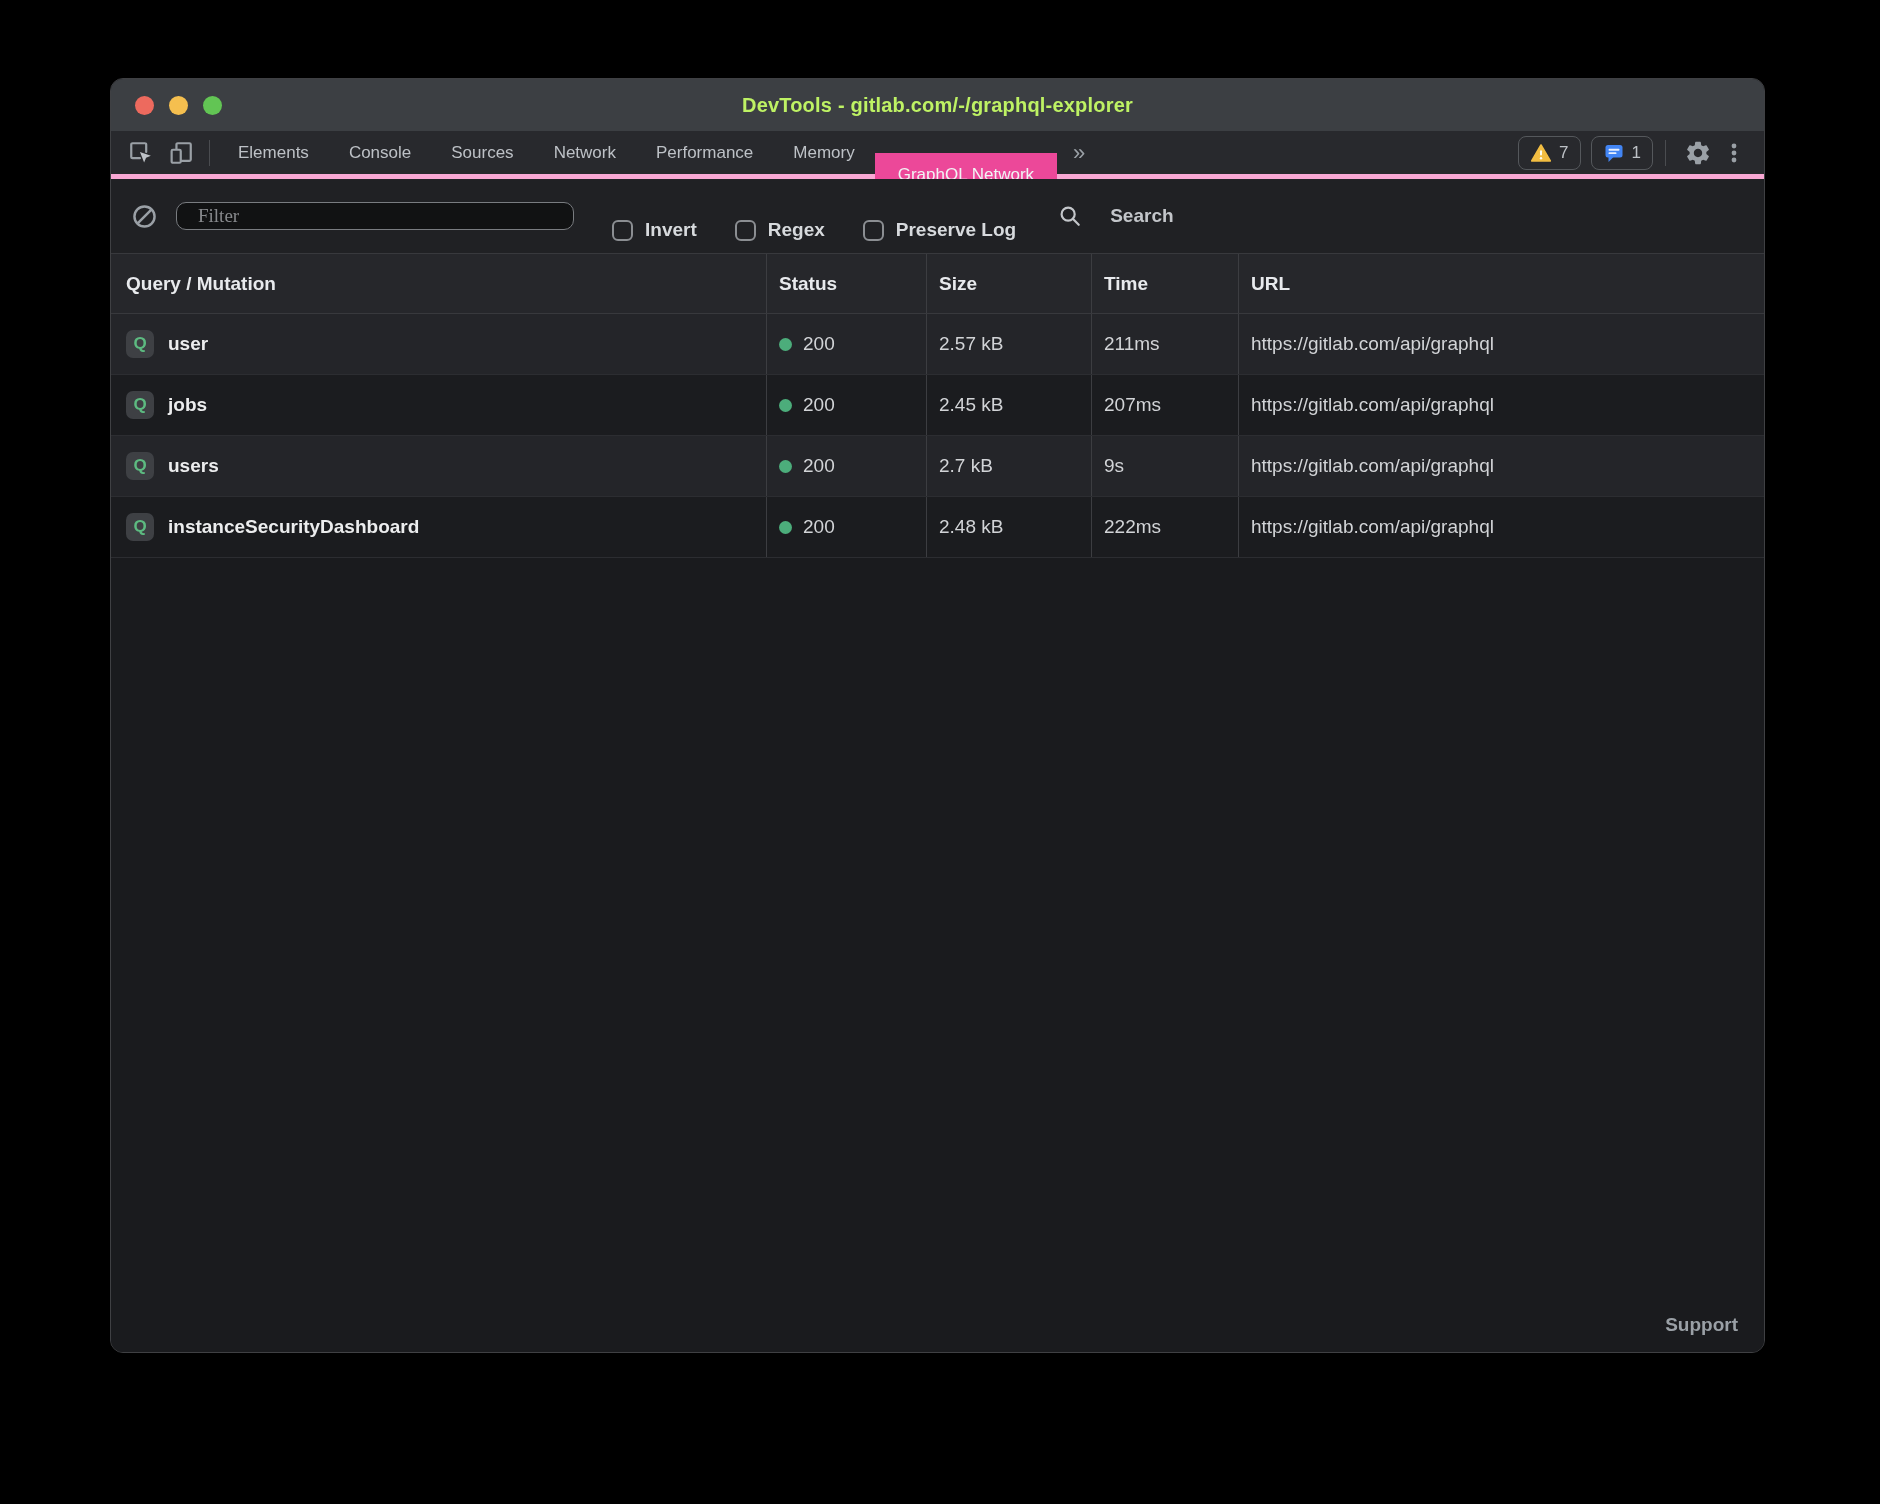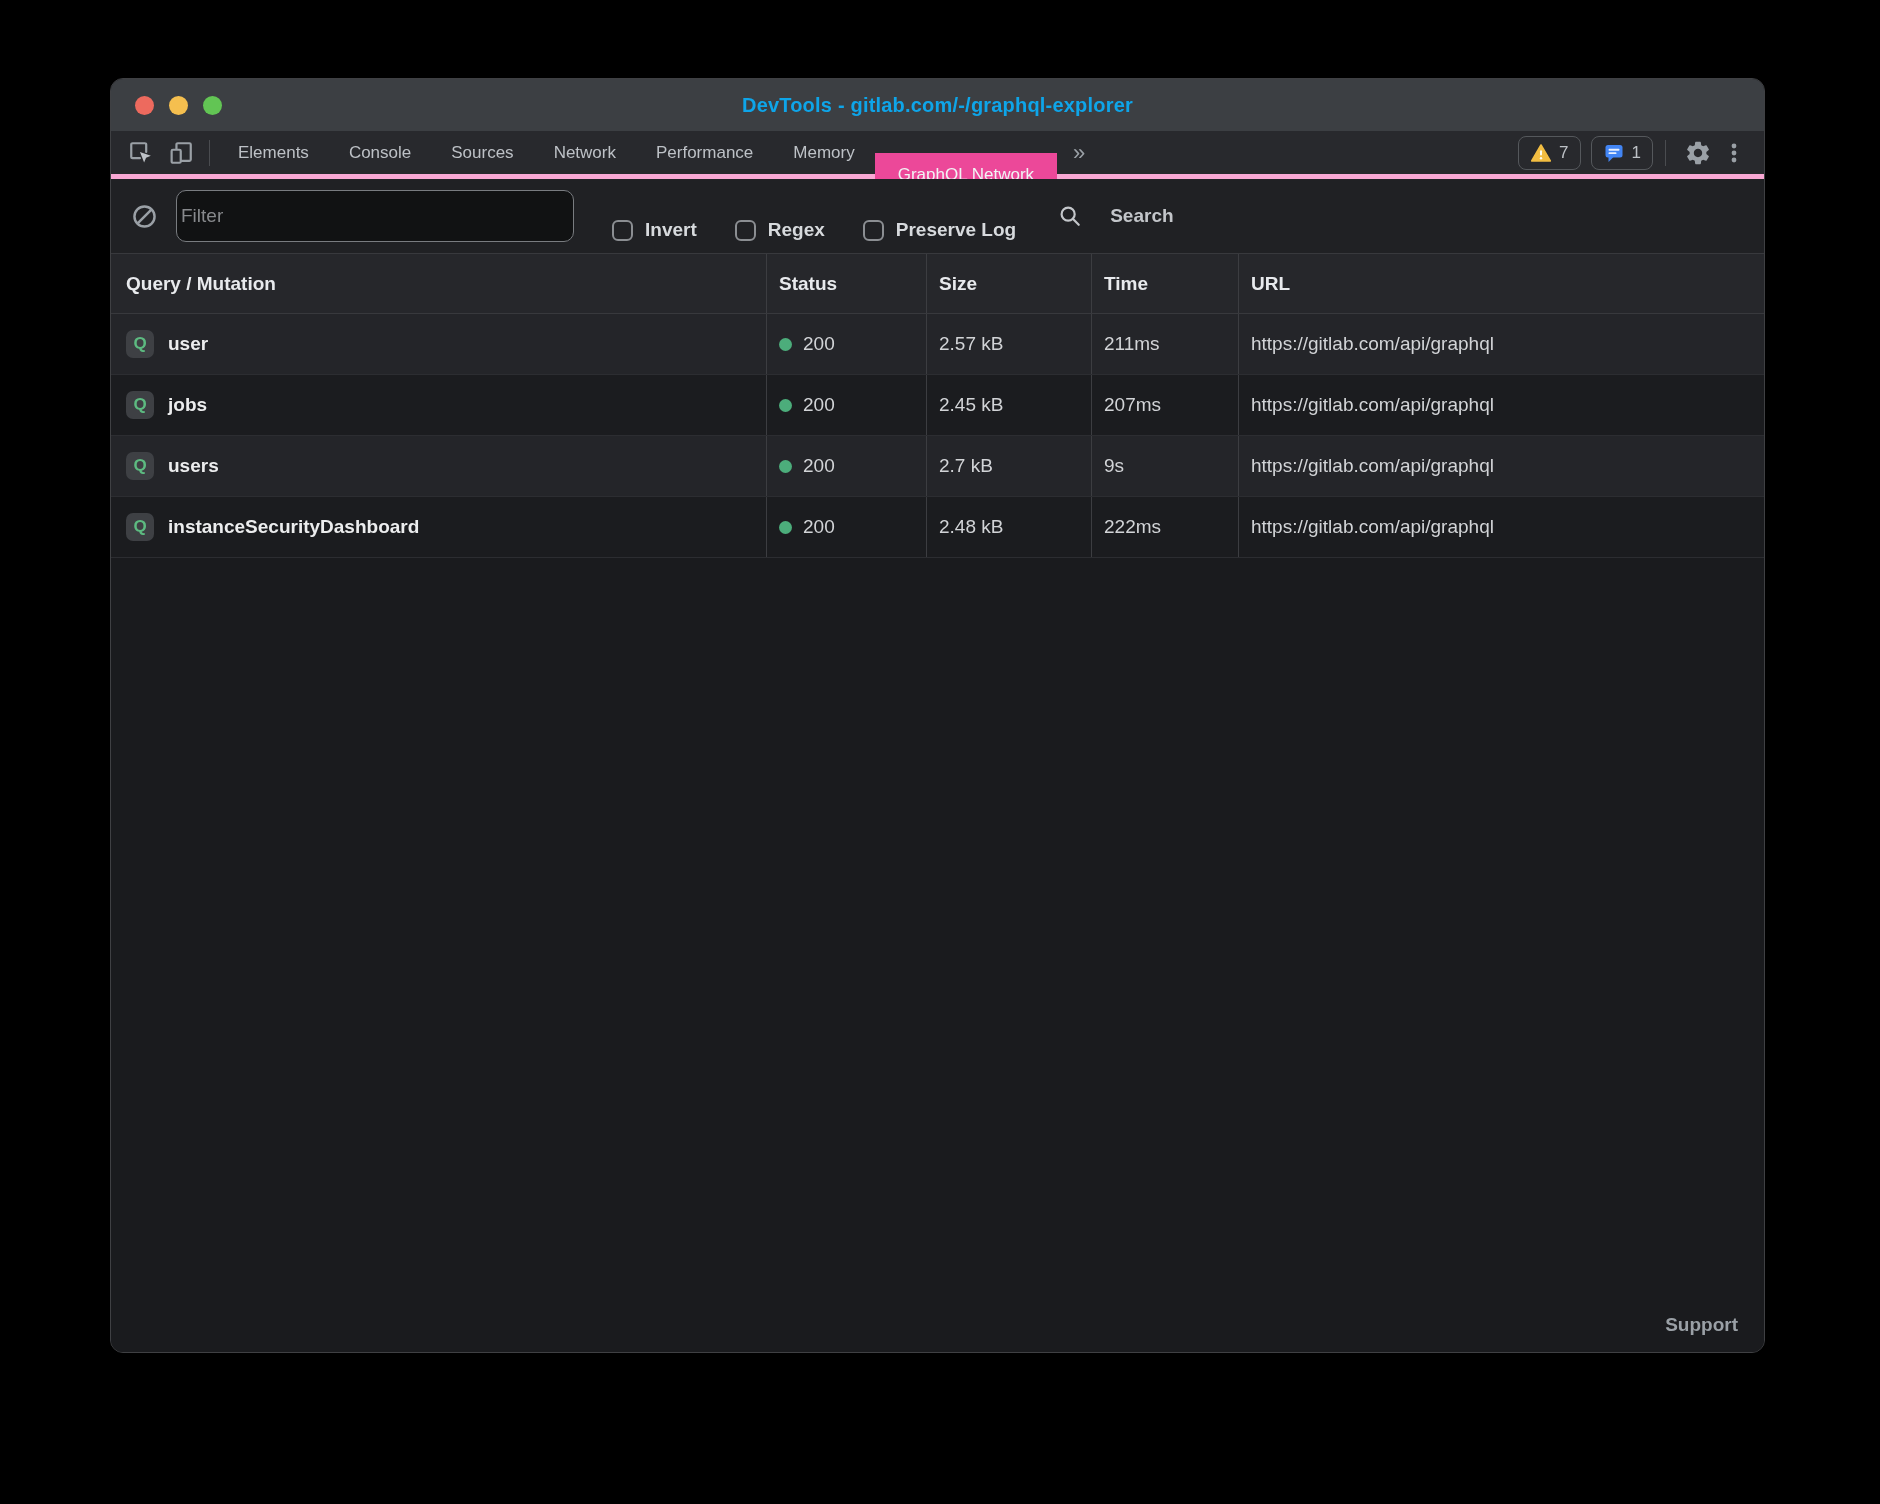--- a/index.html
+++ b/index.html
@@ -14,44 +14,44 @@
 
   
   .titlebar { height:52px; background:#3c3f43; position:relative;
               display:flex; align-items:center; justify-content:center; flex:none; }
   .traffic-lights { position:absolute; left:24px; top:0; height:100%;
                     display:flex; align-items:center; gap:15px; }
   .tl { width:19px; height:19px; border-radius:50%; display:inline-block; }
   .tl.red    { background:#ed6a5e; }
   .tl.yellow { background:#f5bf4f; }
   .tl.green  { background:#62c554; }
-  .title { font-size:20px; font-weight:bold; color:#0ea5e9; letter-spacing:.2px; }
+  .title { font-size:20px; font-weight:bold; color:#bef264; letter-spacing:.2px; }
 
   
   .tabbar { height:48px; background:#28292d; display:flex; align-items:center;
             padding:0 14px 0 10px; flex:none; border-bottom:5px solid #f9a8d4; }
   .icon-btn { background:none; border:none; width:40px; height:40px;
               display:flex; align-items:center; justify-content:center; cursor:pointer; flex:none; }
   .vdiv { width:1px; height:26px; background:#4a4c50; margin:0 8px; flex:none; }
   .tab { padding:0 20px; height:100%; display:flex; align-items:center;
          font-size:17px; color:#bdc1c6; cursor:pointer; white-space:nowrap; }
   .tab.active { background:#ec4899; color:#f1f3f4; padding:0 23px;margin-top:44px; }
   .more-tabs { font-size:22px; color:#9aa0a6; padding:0 16px; cursor:pointer; }
   .spacer { flex:1; }
   .badge { display:flex; align-items:center; gap:7px; border:1px solid #55585c;
            border-radius:8px; padding:5px 11px; margin-left:10px; cursor:pointer; }
   .badge .count { font-size:17px; color:#bdc1c6; }
 
   
   .filterbar { height:74px; background:#202124; display:flex; align-items:center;
                padding:0 20px; flex:none; }
   .block-icon { display:flex; align-items:center; margin-right:18px; cursor:pointer; }
-  .filter-input { width:398px; height:52px; background:#111213; border:1.5px solid #797c80;
-                  border-radius:10px; color:#e8eaed; font-size:19px; padding:0 4px;
-                  font-family:Liberation Sans, sans-serif; outline:none; }
+  .filter-input { width:398px; height:28px; background:#111213; border:1.5px solid #797c80;
+                  border-radius:10px; color:#e8eaed; font-size:19px; padding:0 21px;
+                  font-family:Liberation Serif, serif; outline:none; }
   .filter-input::placeholder { color:#87898c; }
   .check-group { display:flex; align-items:center; margin-left:38px; cursor:pointer;margin-top:28px; }
   .checkbox { width:21px; height:21px; border:2px solid #8b8e92; border-radius:6px;
               background:transparent; margin-right:12px; flex:none; }
   .check-label { font-size:19px; font-weight:bold; color:#d7dadd; white-space:nowrap; }
   .search-group { display:flex; align-items:center; gap:28px; margin-left:42px; cursor:pointer; }
   .search-label { font-size:19px; font-weight:bold; color:#c3c6ca; }
 
   
   .grid { display:grid; grid-template-columns:655px 160px 165px 147px 1fr; flex:none; }

